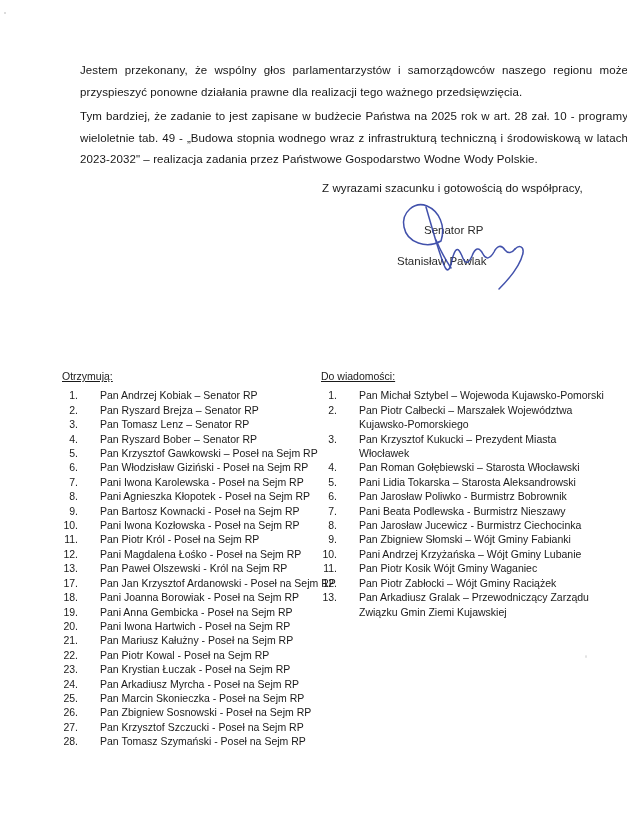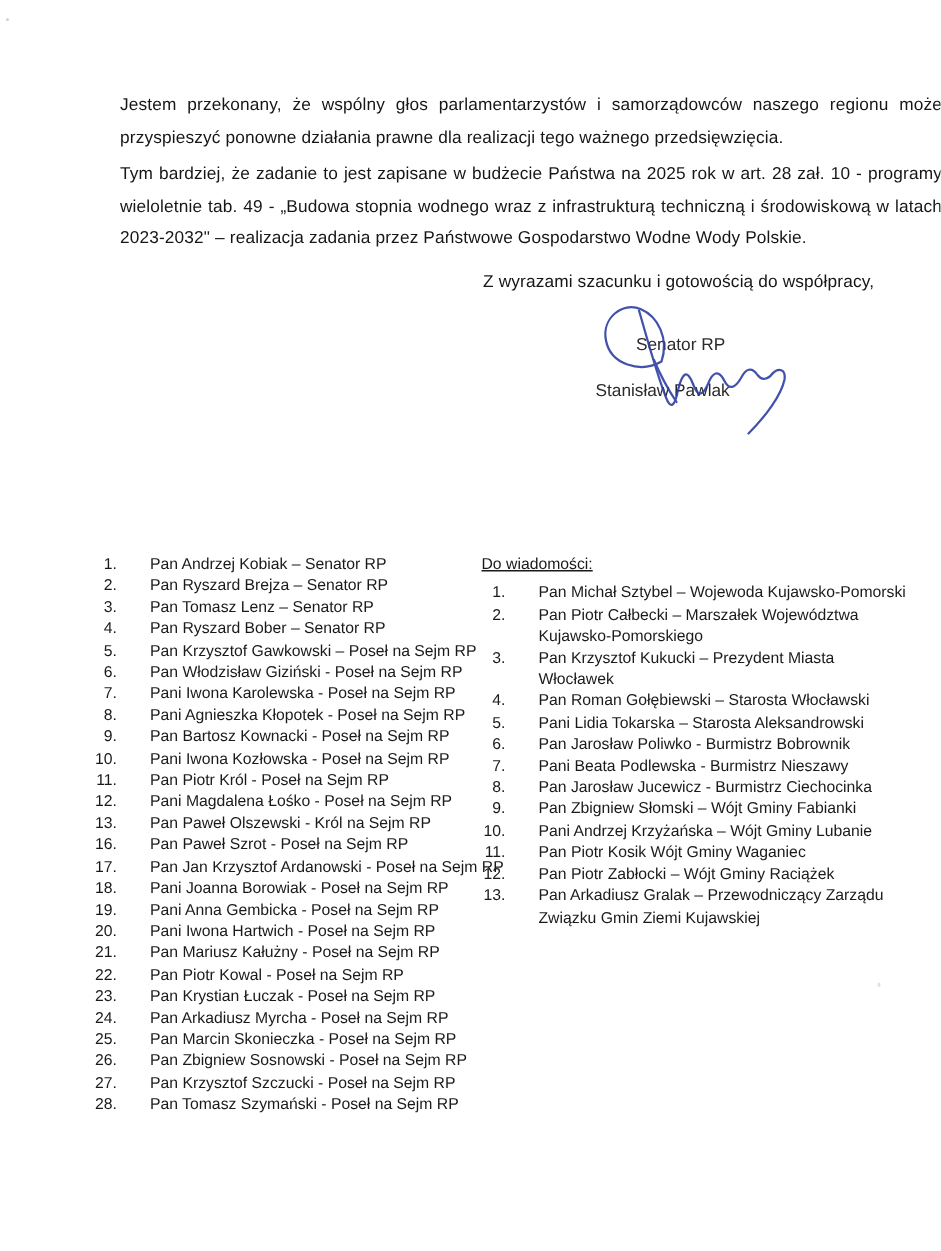--- a/index.html
+++ b/index.html
@@ -57,20 +57,21 @@
 <svg class="signature-svg" viewBox="0 0 627 834" xmlns="http://www.w3.org/2000/svg" aria-hidden="true">
   <g fill="none" stroke="#2e3fa3" stroke-width="1.5" stroke-linecap="round" opacity="0.9">
     <path d="M441,241 C427,249 407,243 404,227 C401,212 415,201 427,206 C439,211 446,226 441,241"></path>
     <path d="M426,207 C431,224 437,247 444,265 C447,273 450,271 452,260 C455,248 458,246 462,256 C465,264 468,265 472,256 C475,248 479,246 483,254 C486,260 490,259 494,252 C497,246 501,244 505,250 C508,254 512,253 515,249"></path>
     <path d="M515,249 C519,245 524,246 523,253 C521,263 511,277 499,289"></path>
     <path d="M436,240 C441,252 447,262 451,268"></path>
   </g>
 </svg>
 
 <div class="list-col" id="recipients-col">
+  <div class="list-heading">Otrzymują:</div>
   <div>
 
       <div class="row">
         <span class="num">1.</span>
         <span class="txt">Pan Andrzej Kobiak – Senator RP</span>
       </div>
 
       <div class="row">
         <span class="num">2.</span>
         <span class="txt">Pan Ryszard Brejza – Senator RP</span>
@@ -126,24 +127,20 @@
         <span class="txt">Pani Magdalena Łośko - Poseł na Sejm RP</span>
       </div>
 
       <div class="row">
         <span class="num">13.</span>
         <span class="txt">Pan Paweł Olszewski - Król na Sejm RP</span>
       </div>
 
 
 
-      <div class="row">
-        <span class="num">16.</span>
-        <span class="txt">Pan Paweł Szrot - Poseł na Sejm RP</span>
-      </div>
 
       <div class="row">
         <span class="num">17.</span>
         <span class="txt">Pan Jan Krzysztof Ardanowski - Poseł na Sejm RP</span>
       </div>
 
       <div class="row">
         <span class="num">18.</span>
         <span class="txt">Pani Joanna Borowiak - Poseł na Sejm RP</span>
       </div>

